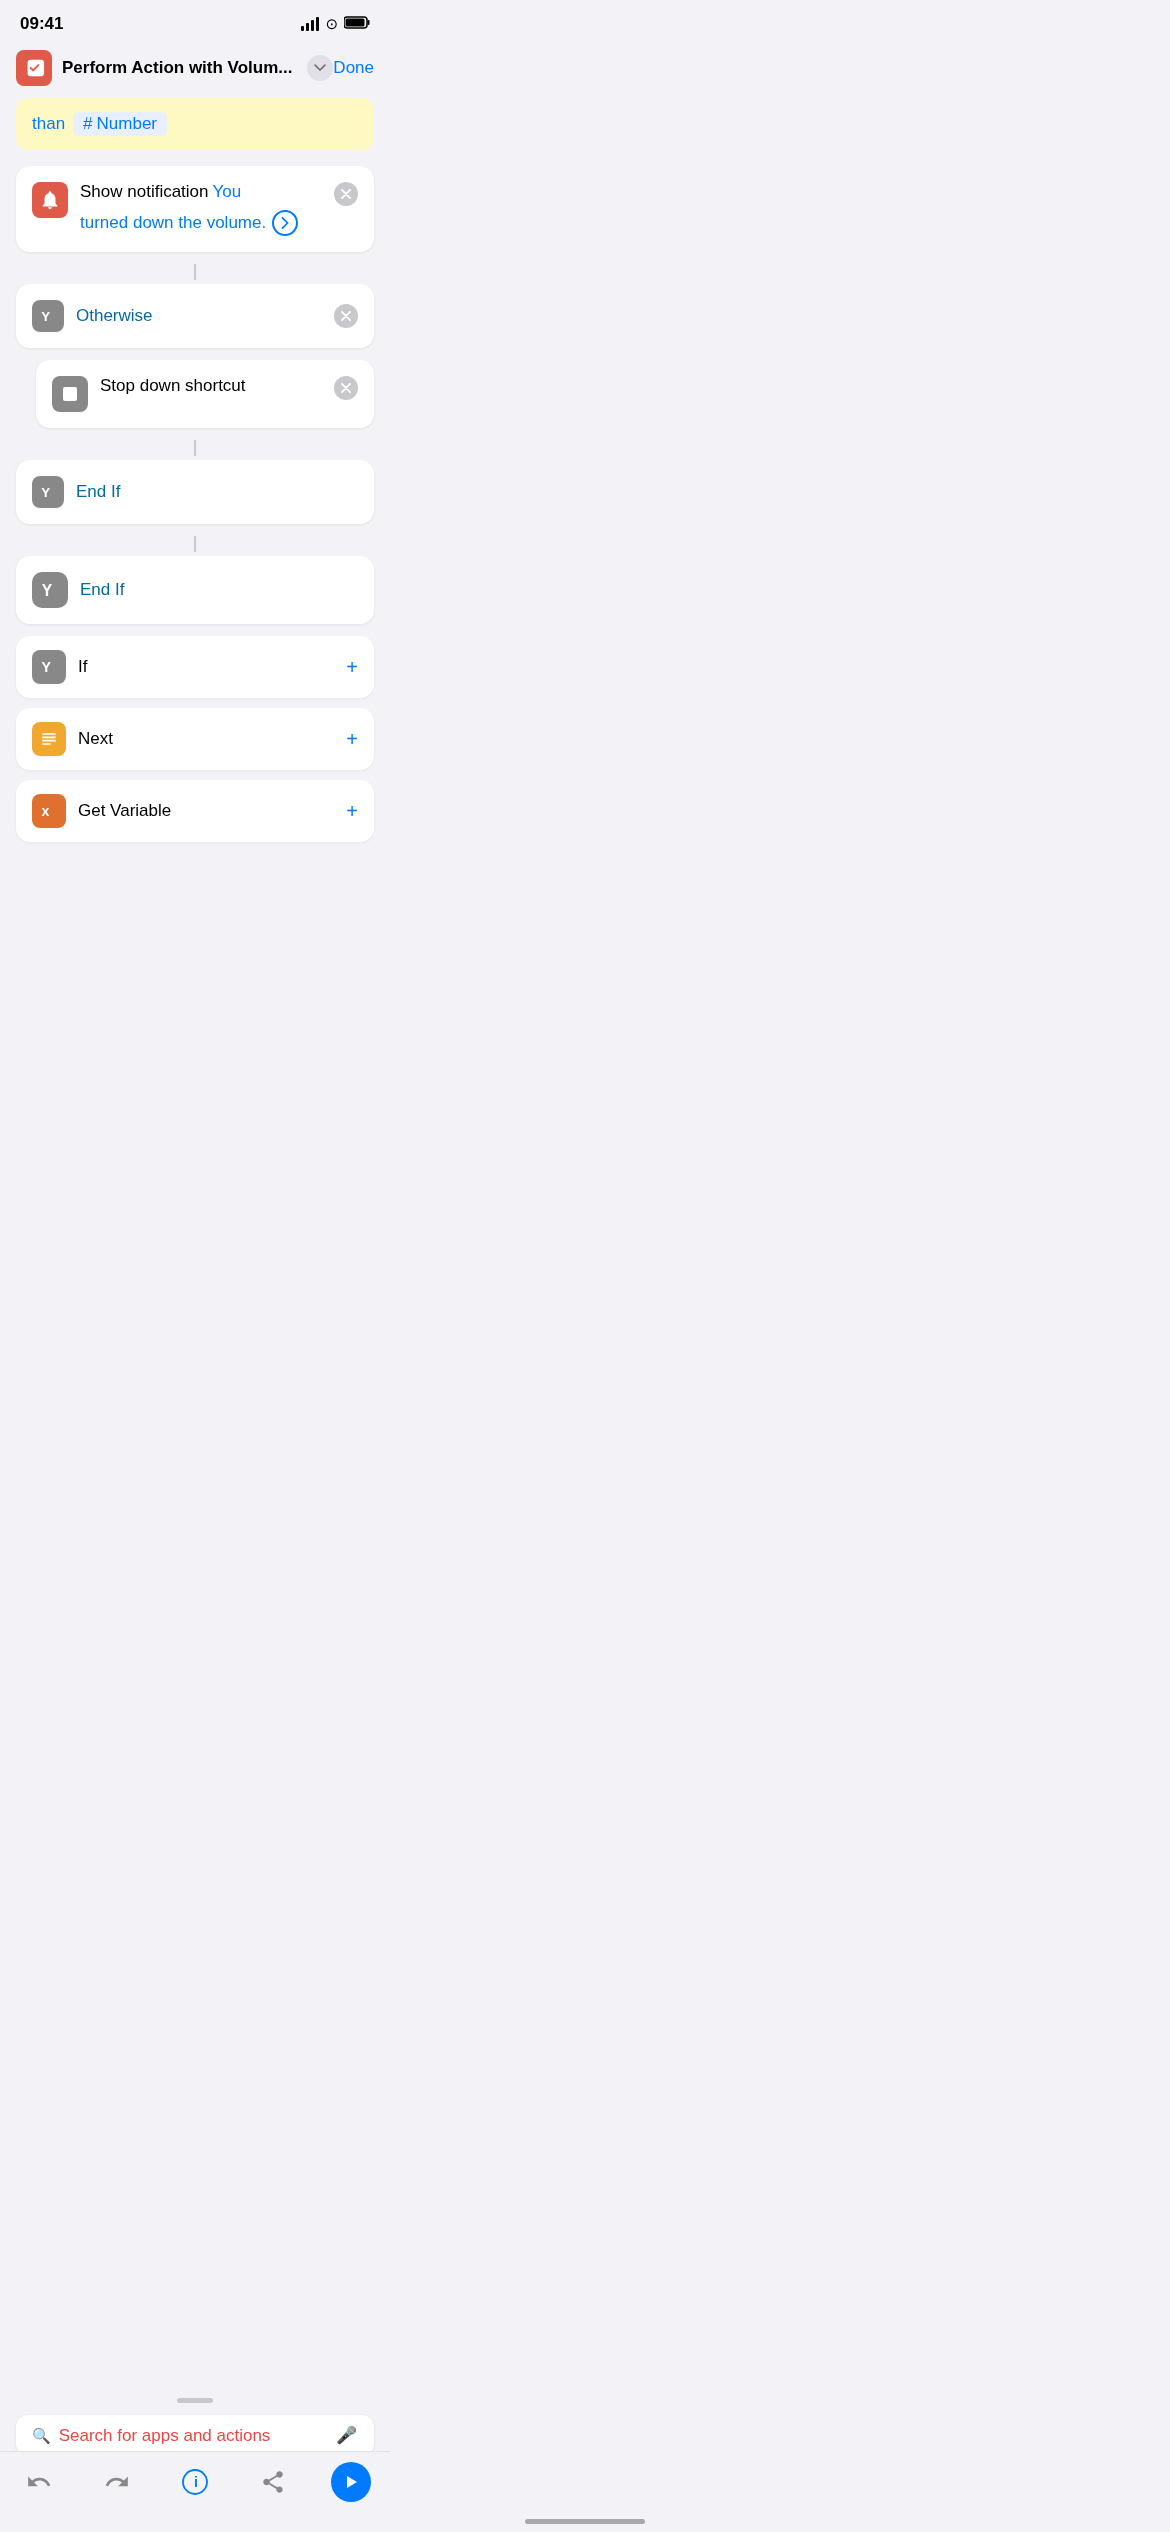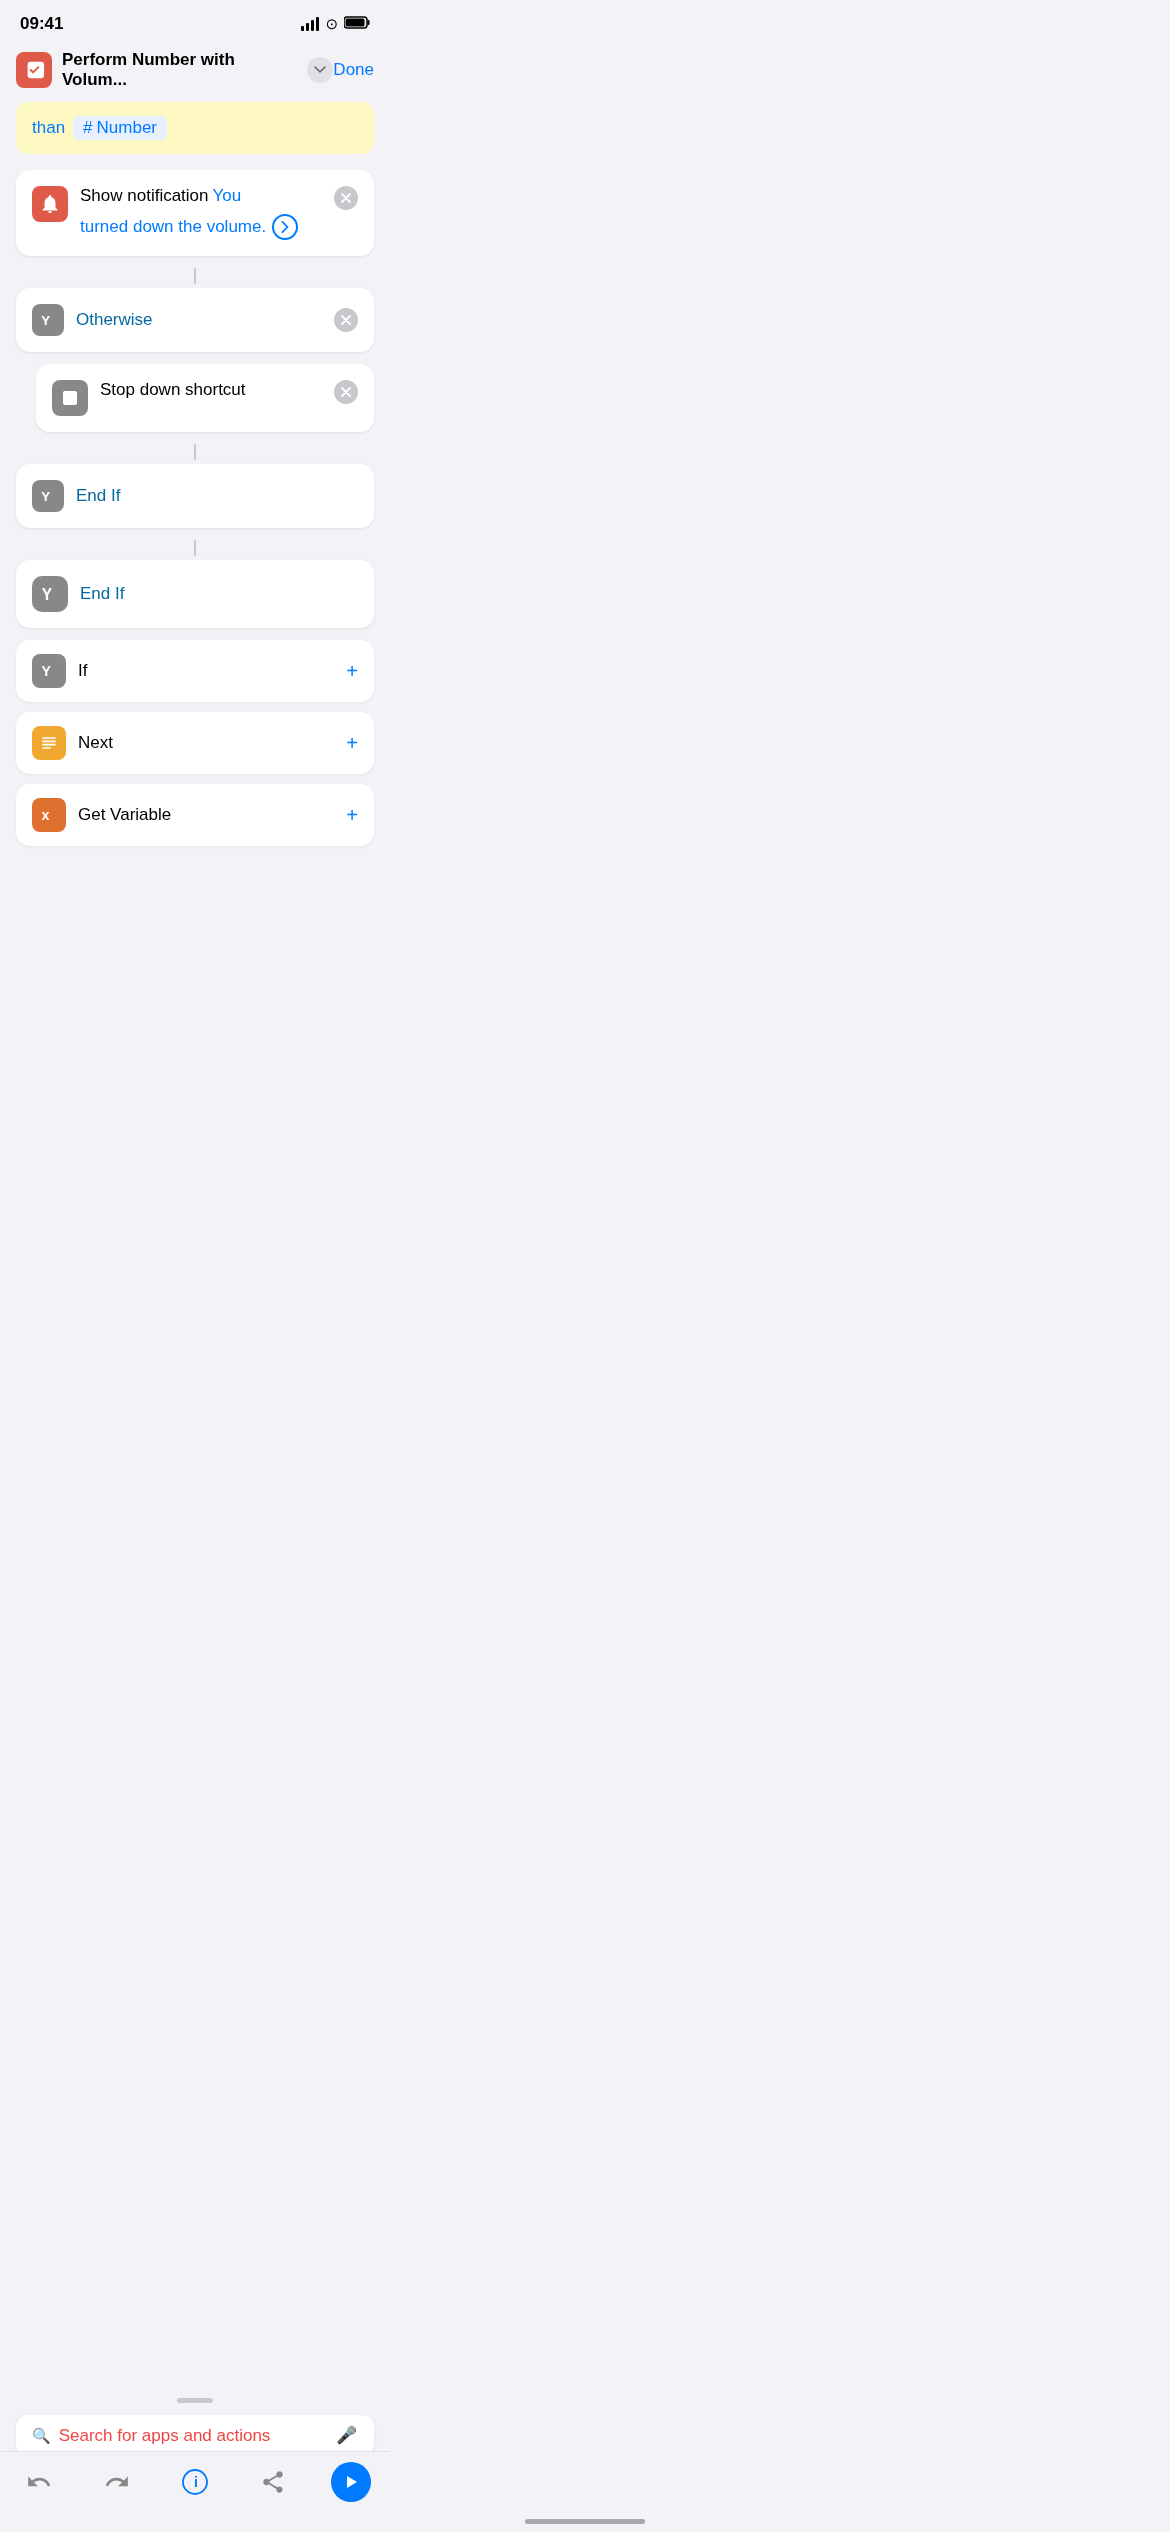--- a/index.html
+++ b/index.html
@@ -400,21 +400,21 @@
   </div>
 </div>
 
 <div class="nav-bar">
   <div class="nav-left">
     <div class="app-icon-nav">
       <svg viewBox="0 0 24 24">
         <path d="M20 3H8C6.3 3 5 4.3 5 6v12c0 1.7 1.3 3 3 3h12c1.7 0 3-1.3 3-3V6c0-1.7-1.3-3-3-3zm-9 13l-4-4 1.4-1.4L11 13.2l5.6-5.6L18 9l-7 7z"></path>
       </svg>
     </div>
-    <span class="nav-title">Perform Number with Volum...</span>
+    <span class="nav-title">Perform Action with Volum...</span>
     <div class="nav-chevron">
       <svg width="12" height="8" viewBox="0 0 12 8">
         <path d="M1 1l5 5 5-5" stroke="#666" stroke-width="1.5" fill="none" stroke-linecap="round"></path>
       </svg>
     </div>
   </div>
   <span class="done-btn">Done</span>
 </div>
 
 <div class="content">

